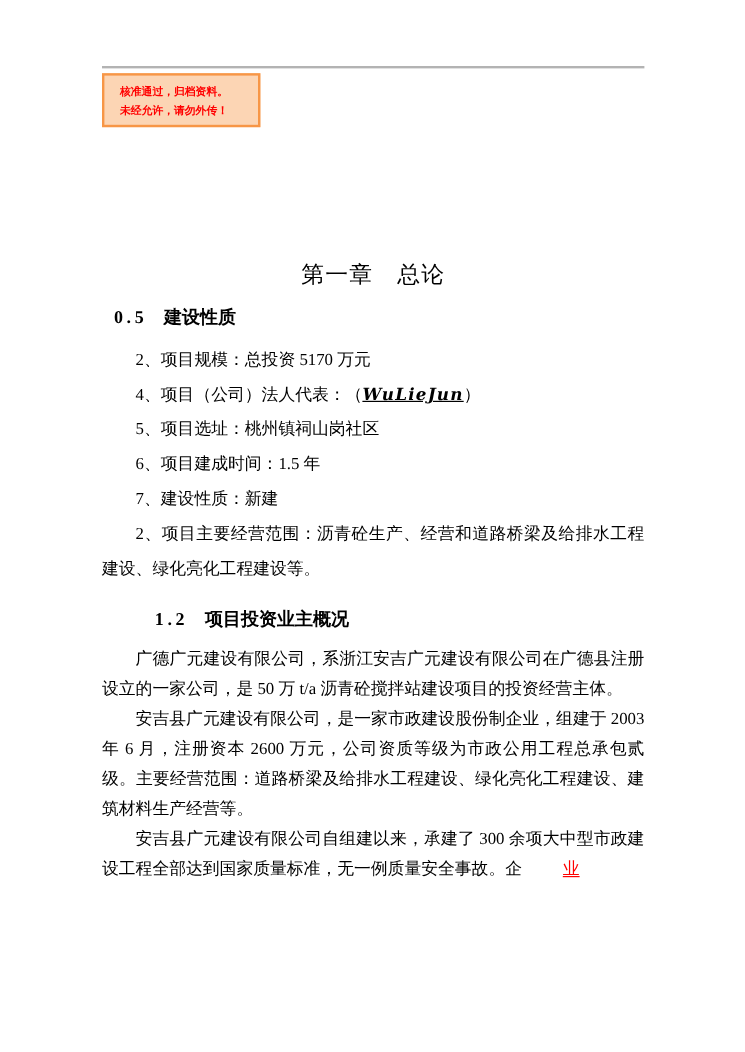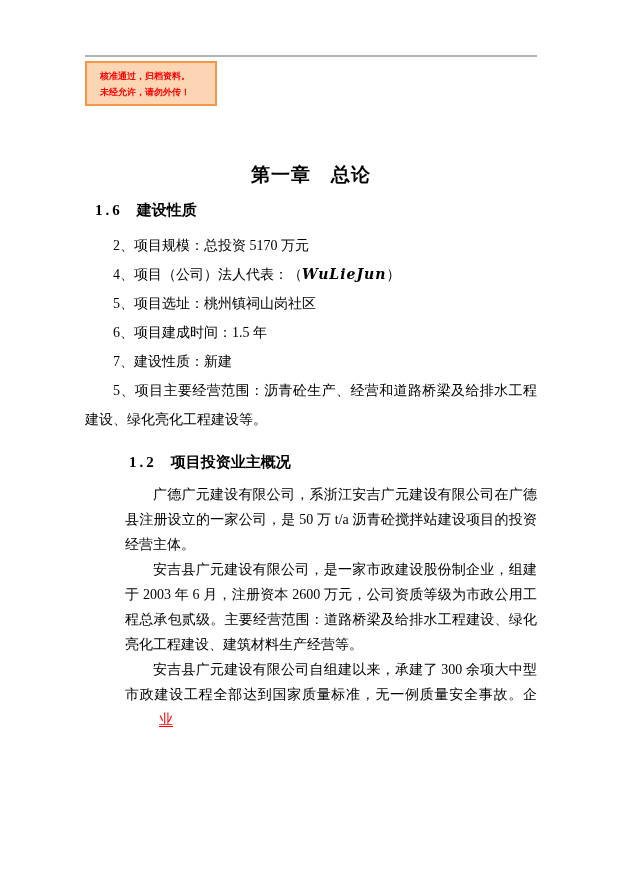--- a/index.html
+++ b/index.html
@@ -35,24 +35,24 @@
   }
   .notice-line {
     font-family: "Liberation Sans", "DejaVu Sans", sans-serif;
     font-size: 9px;
     font-weight: bold;
     color: #ff0000;
     line-height: 16px;
     white-space: nowrap;
   }
   .chapter-title {
-    margin-top: 56px;
+    margin-top: 111px;
     text-align: center;
     font-size: 19px;
-    font-weight: bold;
+    font-weight: normal;
     line-height: 26px;
     letter-spacing: 1px;
   }
   .section-heading {
     margin-top: 12px;
     font-size: 15px;
     font-weight: bold;
     line-height: 21px;
   }
   .section-heading.first {
@@ -73,31 +73,31 @@
     font-size: 14px;
     line-height: 29px;
     text-indent: 2em;
     text-align: justify;
   }
   .signature {
     font-family: "DejaVu Serif", serif;
     font-style: italic;
     font-weight: bold;
     letter-spacing: 1px;
+    text-decoration: underline;
   }
   .body-paragraph {
     margin: 0;
     font-size: 14px;
     line-height: 25px;
     text-indent: 2em;
     text-align: justify;
   }
   .para-block {
     margin-top: 9px;
-    margin-left: 40px;
   }
   .para-gap {
     display: inline-block;
     width: 34px;
   }
   .red-link {
     color: #ff0000;
     text-decoration: underline;
     text-underline-offset: 2px;
   }
@@ -110,30 +110,30 @@
   <div class="top-rule"></div>
 
   <div class="notice-box">
     <div class="notice-line">核准通过，归档资料。</div>
     <div class="notice-line">未经允许，请勿外传！</div>
   </div>
 
   <div class="chapter-title">第一章　总论</div>
 
   <div class="section-heading first">
-    <span class="section-number">1.6</span><span>建设性质</span>
+    <span class="section-number">0.5</span><span>建设性质</span>
   </div>
 
   <div class="list-block">
     <div class="list-item">2、项目规模：总投资 5170 万元</div>
     <div class="list-item"><span>4、项目（公司）法人代表：（</span><span class="signature">WuLieJun</span><span>）</span></div>
     <div class="list-item">5、项目选址：桃州镇祠山岗社区</div>
     <div class="list-item">6、项目建成时间：1.5 年</div>
     <div class="list-item">7、建设性质：新建</div>
-    <div class="list-item">5、项目主要经营范围：沥青砼生产、经营和道路桥梁及给排水工程建设、绿化亮化工程建设等。</div>
+    <div class="list-item">2、项目主要经营范围：沥青砼生产、经营和道路桥梁及给排水工程建设、绿化亮化工程建设等。</div>
   </div>
 
   <div class="section-heading second">
     <span class="section-number">1.2</span><span>项目投资业主概况</span>
   </div>
 
   <div class="para-block">
     <p class="body-paragraph">广德广元建设有限公司，系浙江安吉广元建设有限公司在广德县注册设立的一家公司，是 50 万 t/a 沥青砼搅拌站建设项目的投资经营主体。</p>
     <p class="body-paragraph">安吉县广元建设有限公司，是一家市政建设股份制企业，组建于 2003 年 6 月，注册资本 2600 万元，公司资质等级为市政公用工程总承包贰级。主要经营范围：道路桥梁及给排水工程建设、绿化亮化工程建设、建筑材料生产经营等。</p>
     <p class="body-paragraph"><span>安吉县广元建设有限公司自组建以来，承建了 300 余项大中型市政建设工程全部达到国家质量标准，无一例质量安全事故。企</span><span class="para-gap"></span><span class="red-link">业</span></p>

